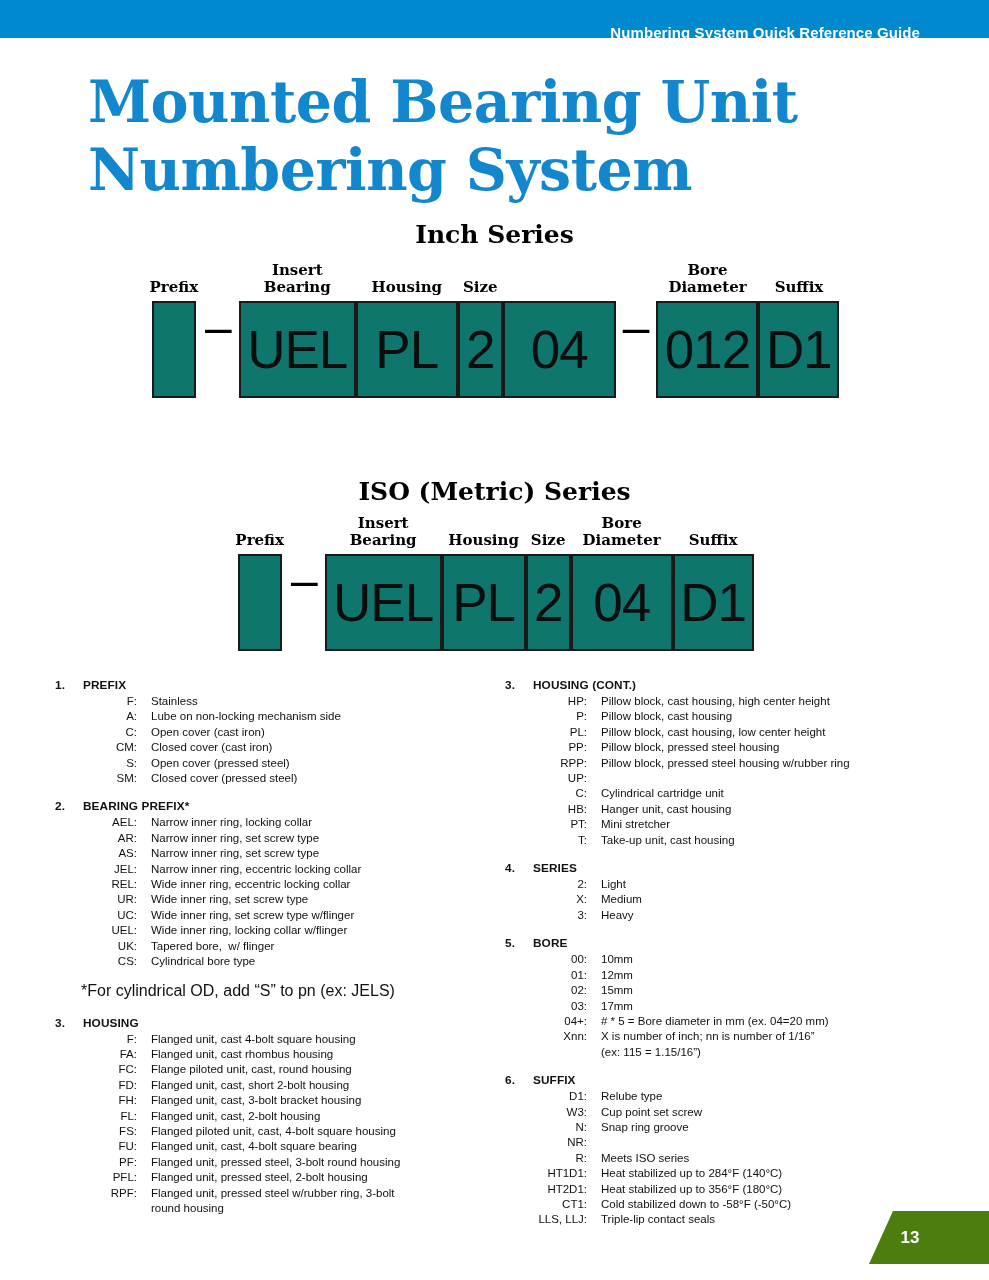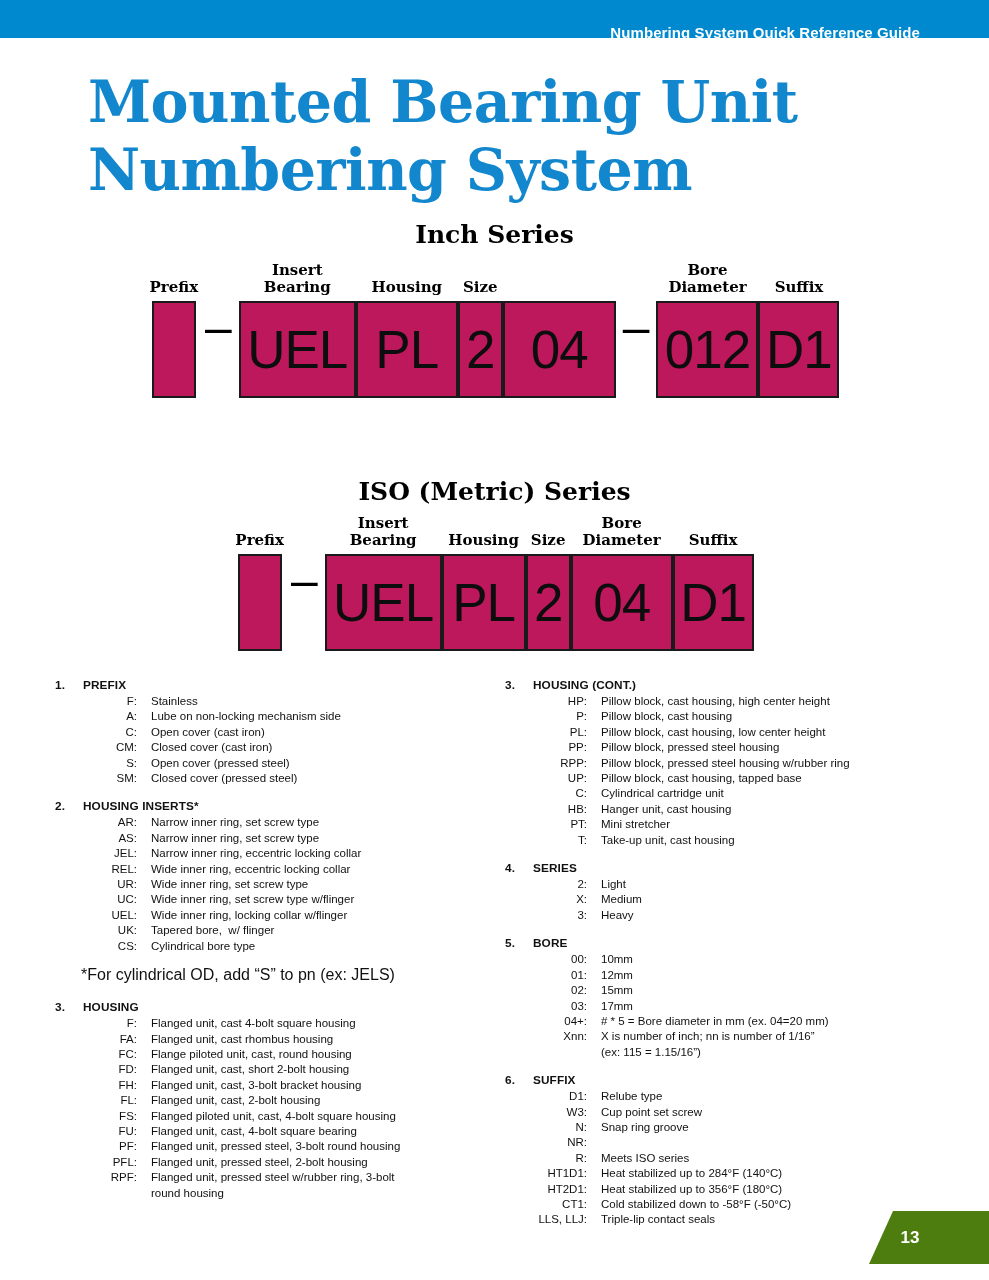--- a/index.html
+++ b/index.html
@@ -95,21 +95,21 @@
     font-weight: bold;
     font-size: 15px;
     color: #000000;
     text-align: center;
     line-height: 17px;
     white-space: pre-line;
     margin-bottom: 5px;
   }
 
   .slot-box {
-    background: #be185d;
+    background: #0f766e;
     border: 2px solid #1a1a1a;
     height: 97px;
     display: flex;
     align-items: center;
     justify-content: center;
     font-family: "Liberation Sans", sans-serif;
     font-size: 53px;
     line-height: 53px;
     color: #0d0d0d;
     letter-spacing: -1px;
@@ -305,21 +305,25 @@
           <span class="entry-desc">Open cover (pressed steel)</span>
         </div>
         <div class="entry">
           <span class="entry-code">SM:</span>
           <span class="entry-desc">Closed cover (pressed steel)</span>
         </div>
       </div>
       <div class="sec">
         <div class="sec-head">
           <span class="sec-num">2.</span>
-          <span class="sec-title">HOUSING INSERTS*</span>
+          <span class="sec-title">BEARING PREFIX*</span>
+        </div>
+        <div class="entry">
+          <span class="entry-code">AEL:</span>
+          <span class="entry-desc">Narrow inner ring, locking collar</span>
         </div>
         <div class="entry">
           <span class="entry-code">AR:</span>
           <span class="entry-desc">Narrow inner ring, set screw type</span>
         </div>
         <div class="entry">
           <span class="entry-code">AS:</span>
           <span class="entry-desc">Narrow inner ring, set screw type</span>
         </div>
         <div class="entry">
@@ -425,21 +429,20 @@
         <div class="entry">
           <span class="entry-code">PP:</span>
           <span class="entry-desc">Pillow block, pressed steel housing</span>
         </div>
         <div class="entry">
           <span class="entry-code">RPP:</span>
           <span class="entry-desc">Pillow block, pressed steel housing w/rubber ring</span>
         </div>
         <div class="entry">
           <span class="entry-code">UP:</span>
-          <span class="entry-desc">Pillow block, cast housing, tapped base</span>
         </div>
         <div class="entry">
           <span class="entry-code">C:</span>
           <span class="entry-desc">Cylindrical cartridge unit</span>
         </div>
         <div class="entry">
           <span class="entry-code">HB:</span>
           <span class="entry-desc">Hanger unit, cast housing</span>
         </div>
         <div class="entry">

